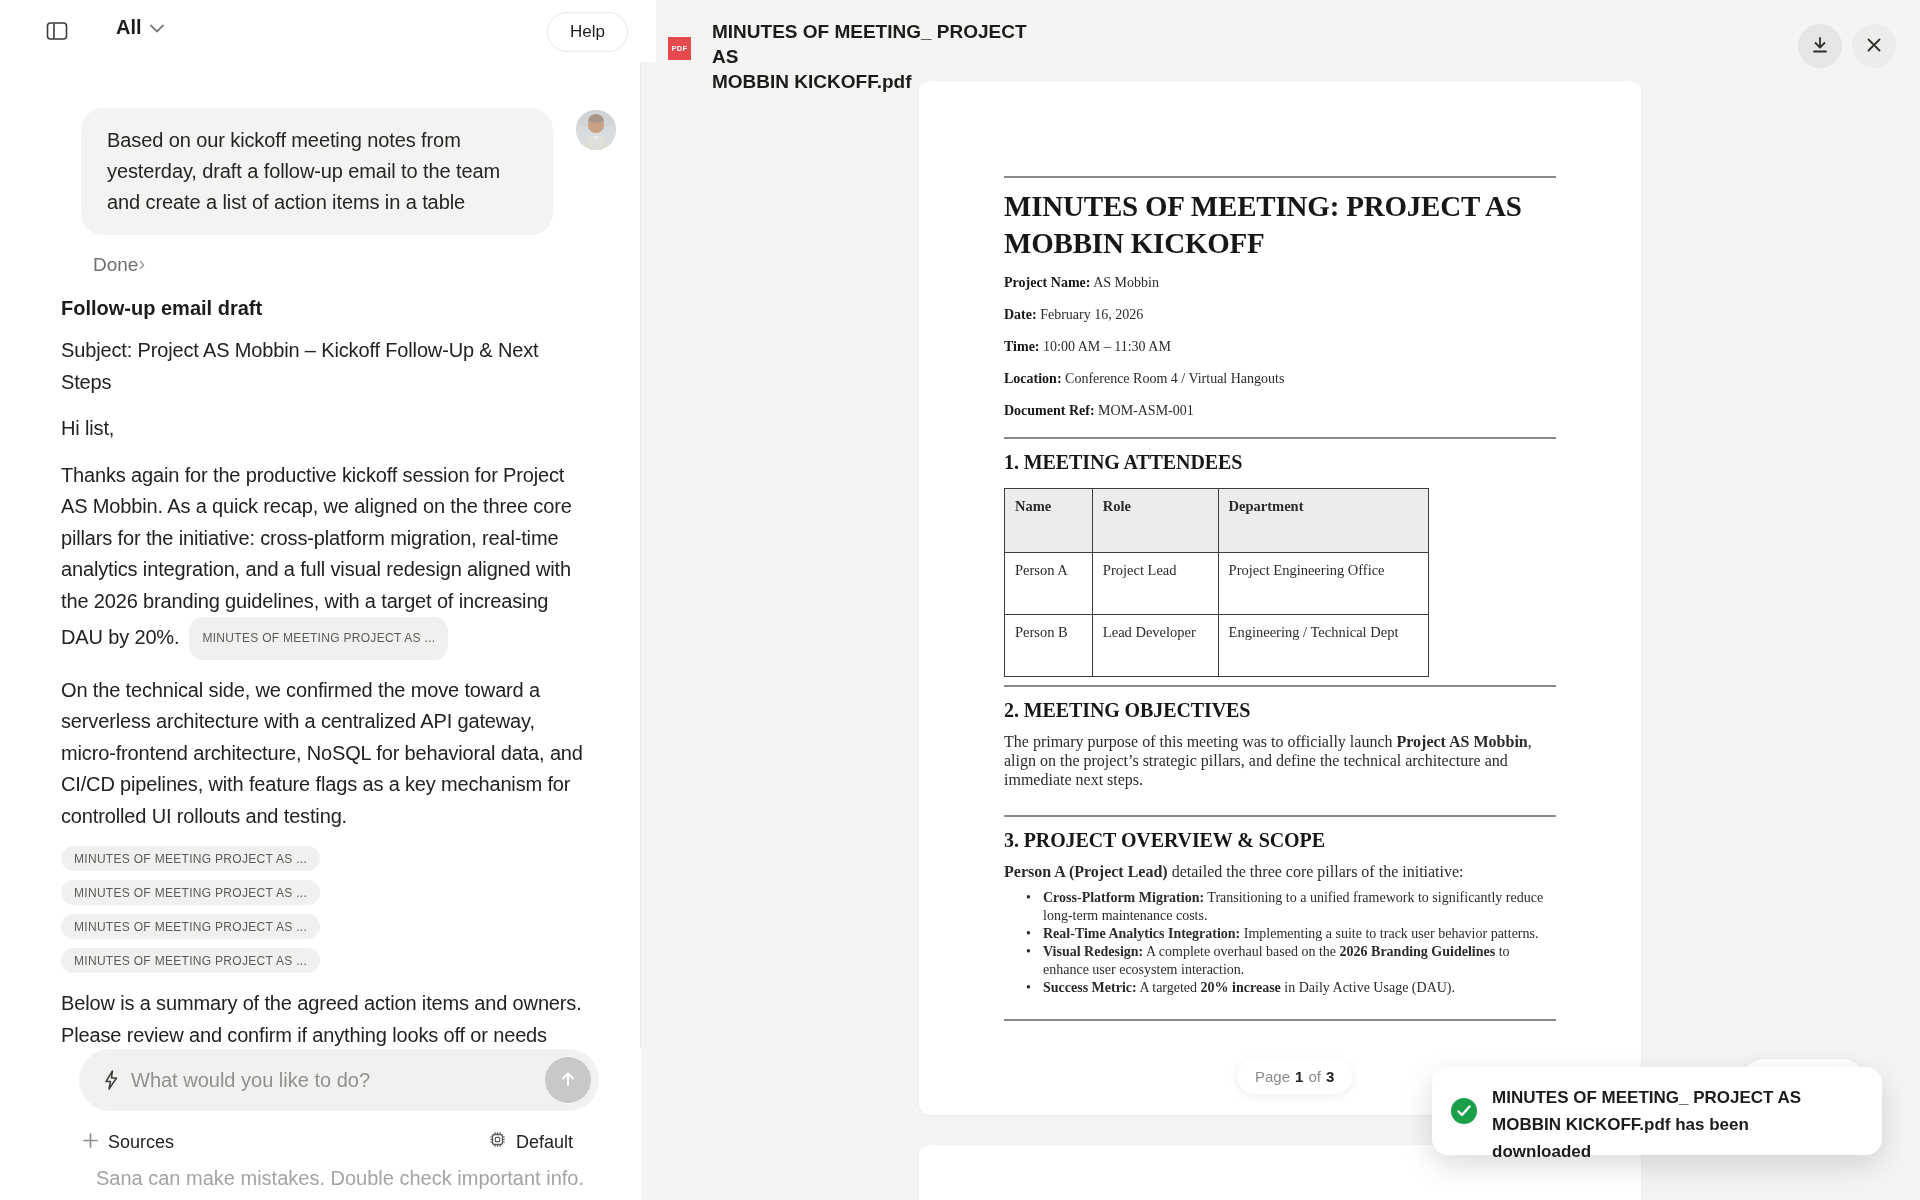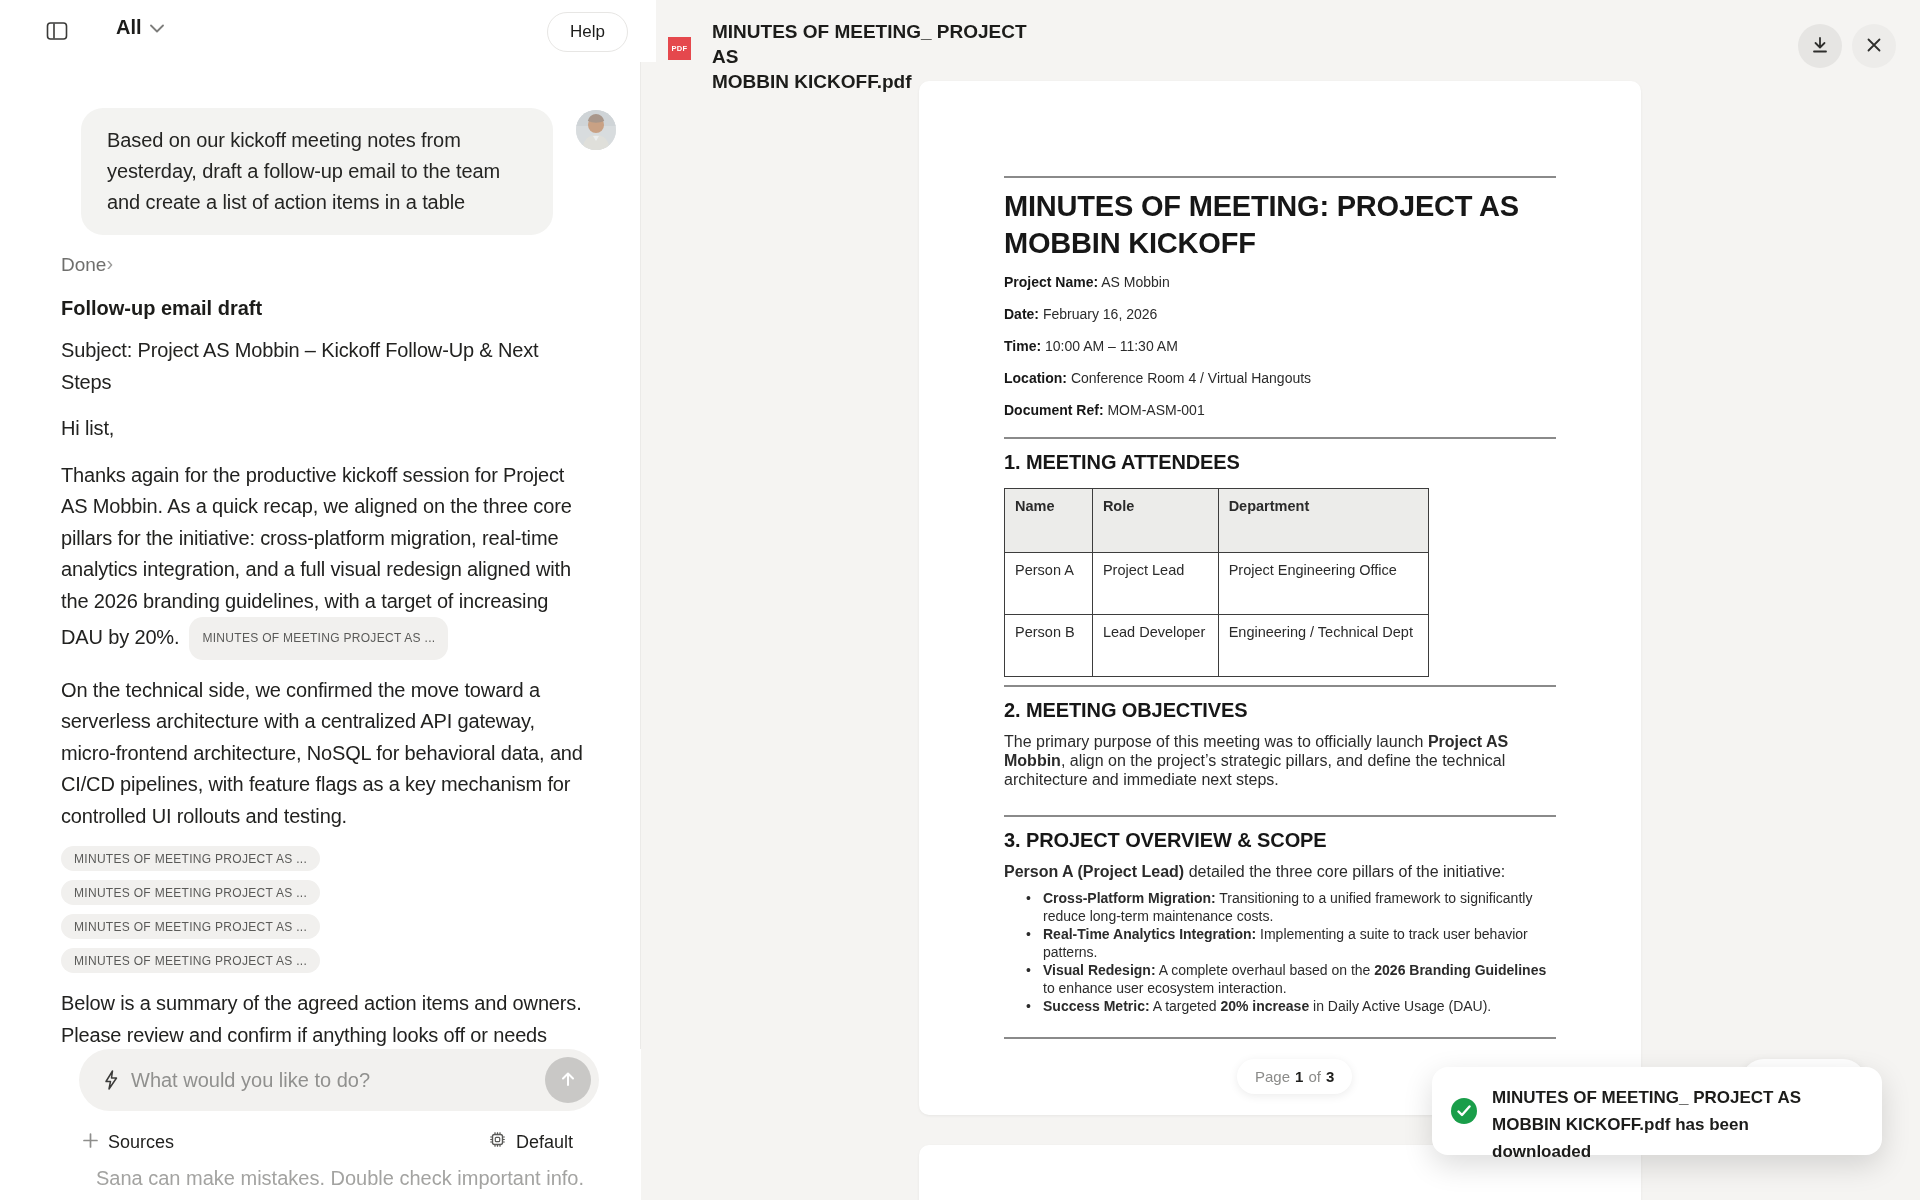--- a/index.html
+++ b/index.html
@@ -21,21 +21,21 @@
 
   .chat-scroll { position:absolute; left:0; top:62px; width:100%; height:988px; overflow:hidden; }
 
   .user-row { position:absolute; left:81px; top:46px; width:535px; }
   .user-bubble { width:472px; background:#f3f3f1; border-radius:22px; padding:17px 26px;
                  font-size:20px; line-height:31px; color:#252523; letter-spacing:-0.1px; }
   .avatar { position:absolute; right:0; top:2px; width:40px; height:40px; border-radius:50%;
             overflow:hidden; background:#dfe3e6; }
 
   .assistant-block { position:absolute; left:61px; top:192px; width:522px; }
-  .status-row { display:flex; gap:0; color:#6f6f6d; font-size:19px; cursor:pointer; }
+  .status-row { display:flex; gap:0; color:#6f6f6d; font-size:19px; cursor:pointer;margin-left:32px; }
   .status-chevron { color:#9a9a98; font-size:20px; line-height:1; transform:translateY(-1px); }
   .draft-title { margin-top:21px; font-size:20px; font-weight:700; color:#1c1c1a; }
   .p { margin-top:15px; font-size:20px; line-height:31.5px; color:#222220; letter-spacing:-0.15px; }
   .cite-chip { display:inline-block; background:#f1f0ee; color:#5a5a58; border-radius:14px;
                padding:6px 13px 5px; font-size:12px; font-weight:500; letter-spacing:0.3px;
                white-space:nowrap; vertical-align:2px; margin-left:10px; cursor:pointer; }
   .chip-stack { margin-top:14px; }
   .chip-stack .cite-chip { display:table; margin:0 0 9px 0; vertical-align:baseline; }
 
   
@@ -61,21 +61,21 @@
   .pdf-badge span { color:#fff; font-size:7.5px; font-weight:700; letter-spacing:0.4px; }
   .file-title { position:absolute; left:71px; top:19px; width:330px; font-size:19px; font-weight:700;
                 color:#1c1c1a; line-height:25px; }
   .icon-circle { position:absolute; top:24px; width:44px; height:44px; border-radius:50%;
                  display:flex; align-items:center; justify-content:center; border:none; cursor:pointer; }
   .dl-btn { left:1157px; background:#e6e5e3; }
   .close-btn { left:1211px; background:#edecea; }
 
   .page-card { position:absolute; left:278px; width:722px; background:#fff; border-radius:10px;
                box-shadow:0 1px 3px rgba(0,0,0,0.06); }
-  .page-1 { top:81px; height:1034px; }
+  .page-1 { top:81px; height:1034px;font-family:Liberation Serif, serif; }
   .page-2 { top:1145px; height:70px; border-radius:10px 10px 0 0; }
 
   .doc { padding:95px 85px 0 85px; color:#2b2b2b; }
   .doc hr { border:none; height:2px; background:#8a8a8a; }
   .doc-title { margin-top:10px; font-size:29px; font-weight:700; line-height:37px; color:#171717;
                letter-spacing:-0.2px; }
   .meta-list { margin-top:12px; }
   .meta-item { font-size:14px; line-height:17px; margin-bottom:15px; color:#2b2b2b; }
   .meta-item b { color:#171717; }
   .hr2 { margin-top:18px; } .hr3 { margin-top:8px; } .hr4 { margin-top:26px; } .hr5 { margin-top:22px; }

